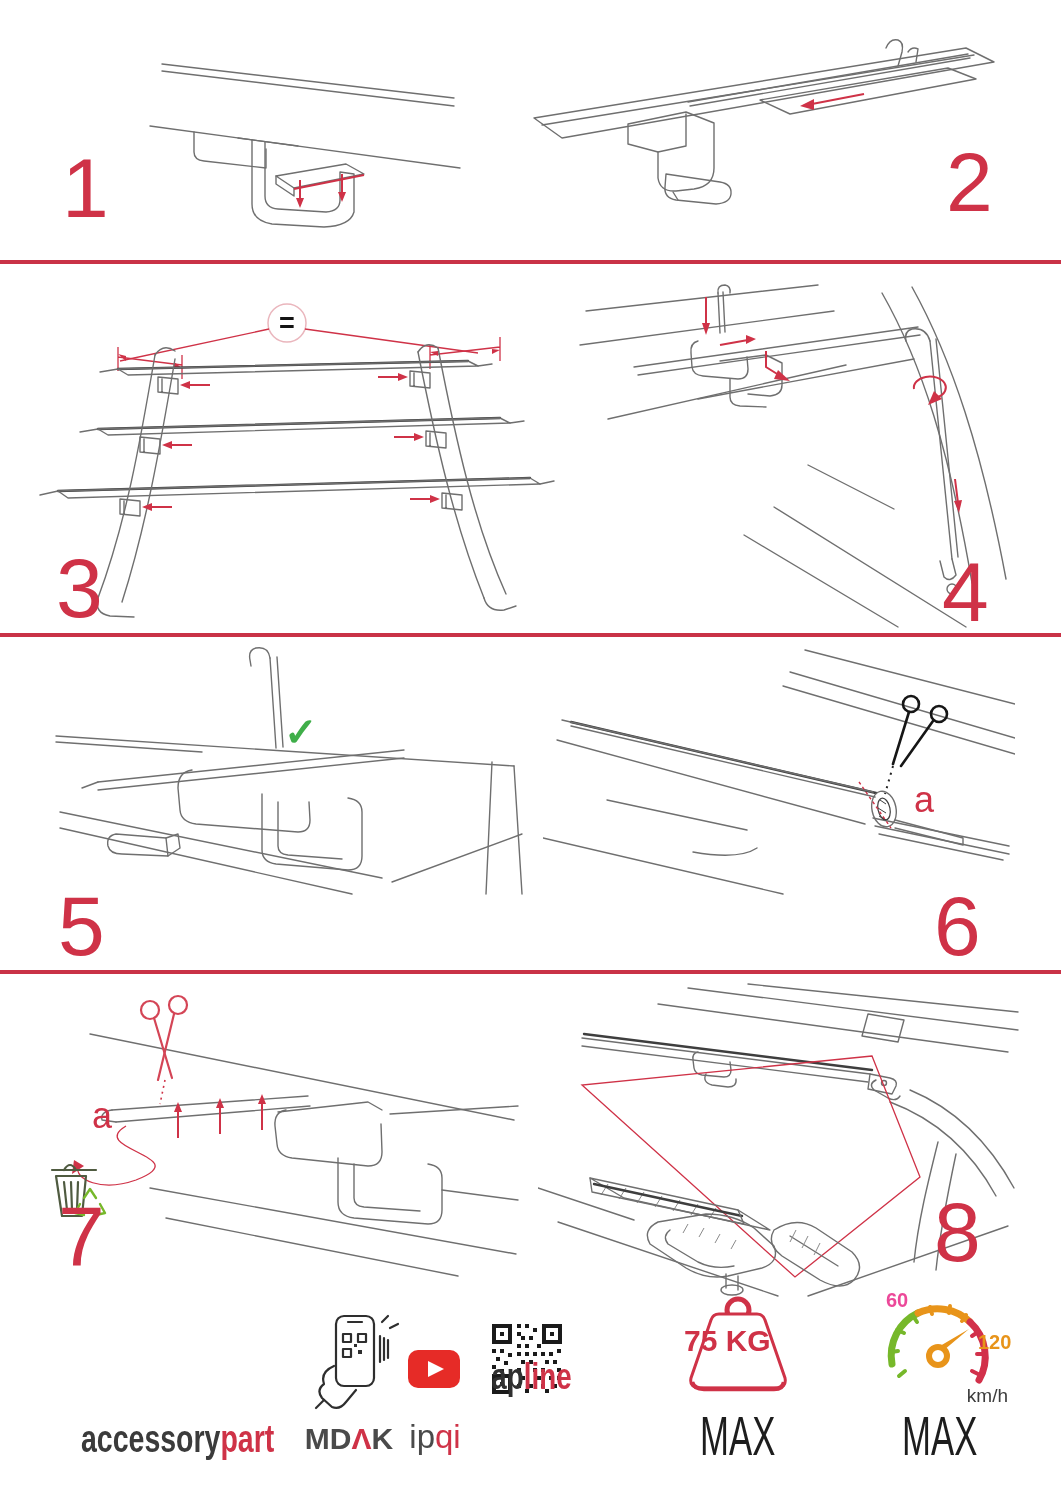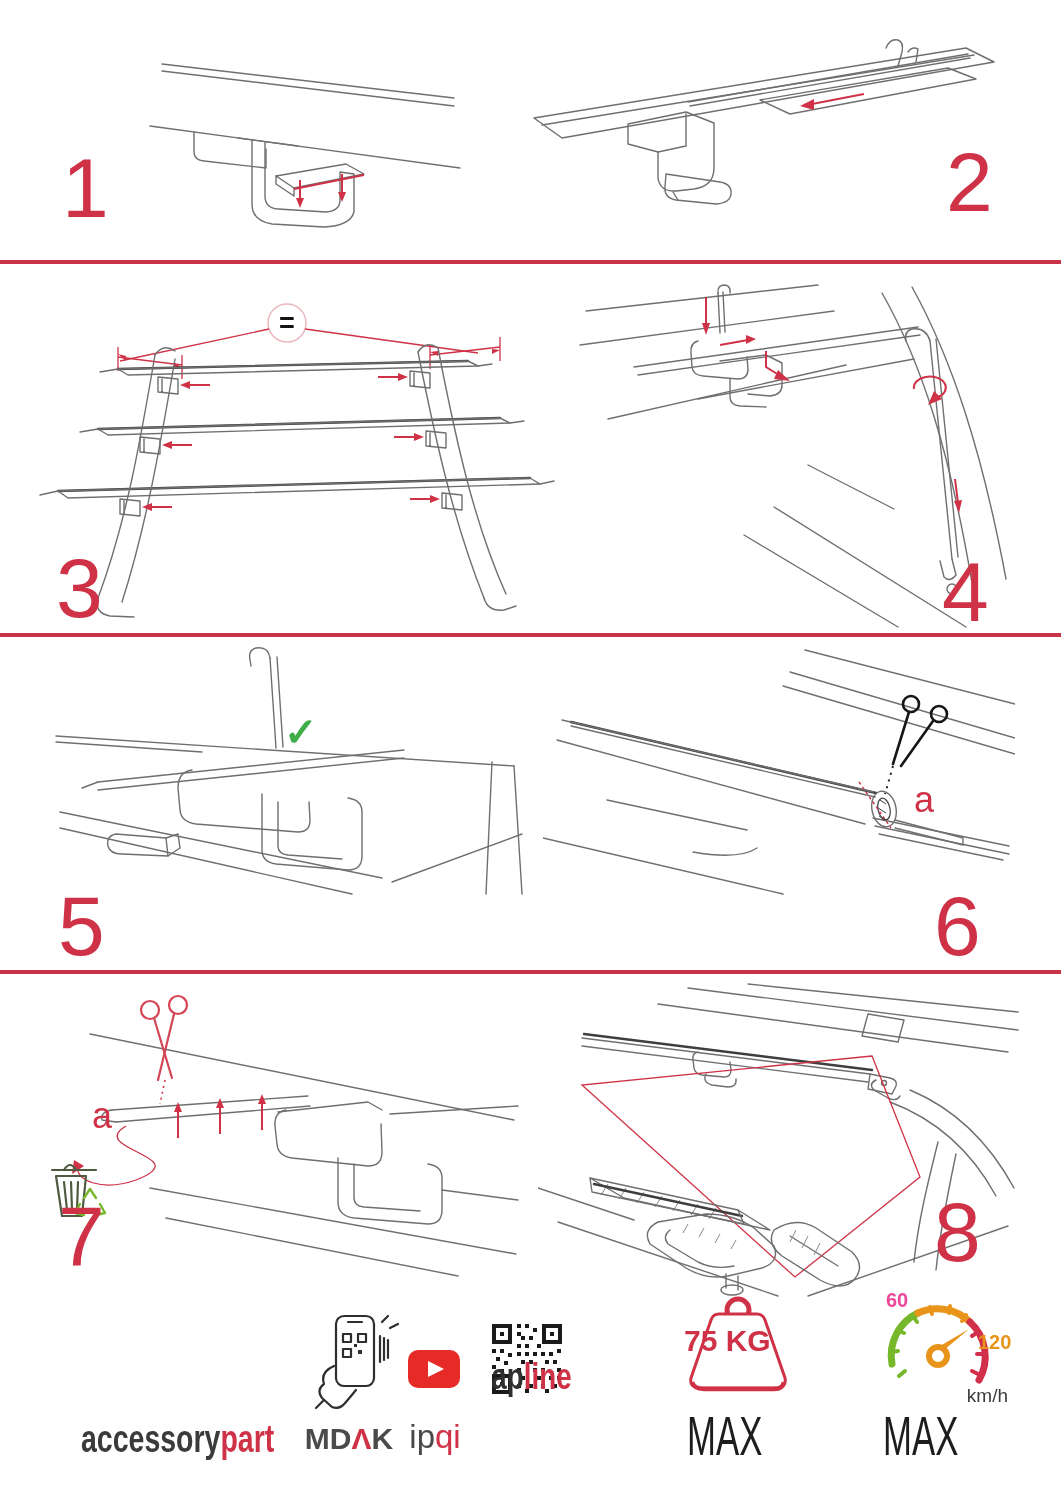--- a/index.html
+++ b/index.html
@@ -47,21 +47,21 @@
   .brand-black{color:#3b3b3b;} .brand-red{color:var(--red);}
   .partner{
     position:absolute;text-align:center;font-weight:700;color:#4a4a4a;line-height:1;white-space:nowrap;
   }
   .red{color:var(--red);}
   .kgtext{
     position:absolute;left:684px;top:1326px;width:108px;text-align:left;color:var(--red);
     font-size:30px;font-weight:700;line-height:1;white-space:nowrap;
   }
   .maxtext{
-    position:absolute;text-align:left;color:#1d1d1d;font-size:56px;font-weight:400;line-height:1;white-space:nowrap;
+    position:absolute;text-align:center;color:#1d1d1d;font-size:56px;font-weight:400;line-height:1;white-space:nowrap;
   }
   .gauge-lbl{position:absolute;font-size:20px;font-weight:700;line-height:1;}
   .kmh{position:absolute;left:872px;top:1386px;width:136px;text-align:right;font-size:19px;color:#3c3c3c;line-height:1;}
 </style>
 </head>
 <body>
 
 <div class="page">
 
   <svg class="abs" style="left:148px;top:28px" width="322" height="222" viewBox="0 0 322 222">

